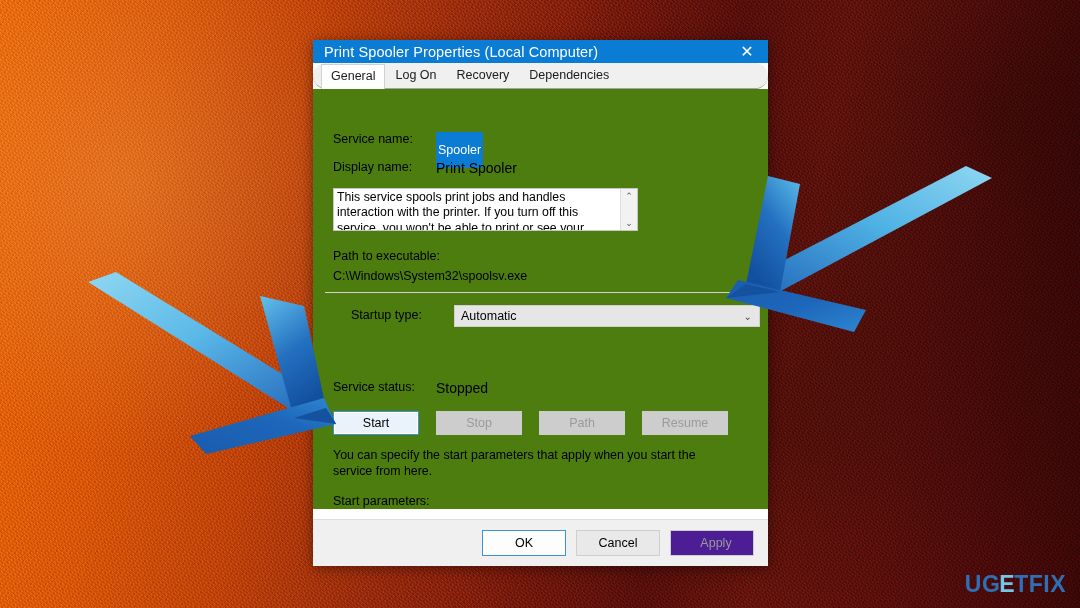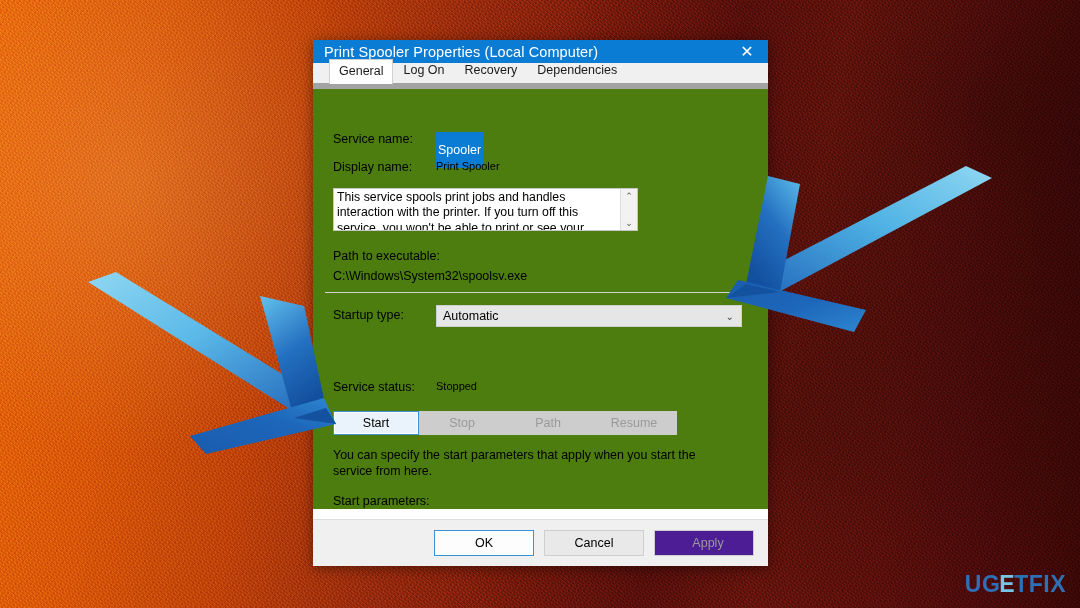--- a/index.html
+++ b/index.html
@@ -66,23 +66,24 @@
     width: 42px; height: 33px;
     display: flex; align-items: center; justify-content: center;
     color: #fff; font-size: 16px; font-weight: 300;
   }
 
   
   #tabstrip {
     height: 26px;
     background: #f0f0f0;
     display: flex; align-items: flex-end;
-    padding-left: 16px;
-    border-bottom: 6px solid #a3a3a3;
+    padding-left: 8px;
+    border-bottom: 1px solid #a3a3a3;
     position: relative;
+    border-radius: 13px;
   }
   .tab {
     font-size: 12.5px; color: #1a1a1a;
     padding: 4px 9px 5px 9px;
     line-height: 15px;
     white-space: nowrap;
     border: 1px solid transparent;
     border-bottom: none;
     position: relative;
   }
@@ -103,21 +104,21 @@
   .lbl {
     font-size: 12.5px; color: #000;
     width: 103px; flex: 0 0 103px;
   }
 
   .sel-value {
     font-size: 12.5px;
     background: #0b7cd4; color: #fff;
     padding: 11px 2px;
   }
-  .plain-value { font-size: 11px; color: #000; }
+  .plain-value { font-size: 14px; color: #000; }
 
   #desc-box {
     width: 305px; height: 43px;
     border: 1px solid #c6c6c6;
     background: #fff;
     display: flex;
     overflow: hidden;
   }
   #desc-text {
     flex: 1;
@@ -153,21 +154,21 @@
     font-size: 10px; color: #4a4a4a;
   }
 
   #divider {
     position: absolute;
     left: 12px; right: 12px; top: 203px;
     height: 1px; background: #d2d2d2;
   }
 
   
-  #svc-buttons { position: absolute; left: 20px; top: 245px; display: flex; }
+  #svc-buttons { position: absolute; left: 20px; top: 245px; display: flex; gap: 17px; }
   .svcbtn {
     width: 86px; height: 24px;
     display: flex; align-items: center; justify-content: center;
     font-size: 12.5px;
   }
   .svcbtn.focused {
     background: #eaf3fb;
     border: 1px solid #3b91d4;
     color: #000;
     box-shadow: inset 0 0 0 1px #fff;
@@ -194,21 +195,21 @@
   #footer {
     position: absolute; bottom: 0; left: 0; right: 0;
     height: 47px;
     background: #f0f0f0;
     border-top: 1px solid #dedede;
     display: flex; align-items: center; justify-content: flex-end;
     gap: 10px;
     padding-right: 14px;
   }
   .footbtn {
-    width: 100px; height: 26px;
+    width: 84px; height: 26px;
     display: flex; align-items: center; justify-content: center;
     font-size: 12.5px;
     background: #e9e9e9;
     border: 1px solid #cfcfcf;
     color: #000;
   }
   .footbtn.focused {
     background: #fdfdfd;
     border: 1px solid #3b91d4;
     box-shadow: inset 0 0 0 1px #fff;
@@ -280,21 +281,21 @@
     </div>
 
     <div class="row" style="left:20px; top:160px;">
       <span id="path-label">Path to executable:</span>
     </div>
     <div class="row" style="left:20px; top:180px;">
       <span id="path-value">C:\Windows\System32\spoolsv.exe</span>
     </div>
 
     <div class="row" style="left:20px; top:216px;">
-      <span class="lbl" style="padding-top:3px;">Startup type:</span>
+      <span class="lbl" style="padding-top:3px;margin-left:18px;">Startup type:</span>
       <span id="startup-select">
         <span>Automatic</span>
         <span id="startup-chev">⌄</span>
       </span>
     </div>
 
     <div id="divider"></div>
 
     <div class="row" style="left:20px; top:291px;">
       <span class="lbl">Service status:</span>

